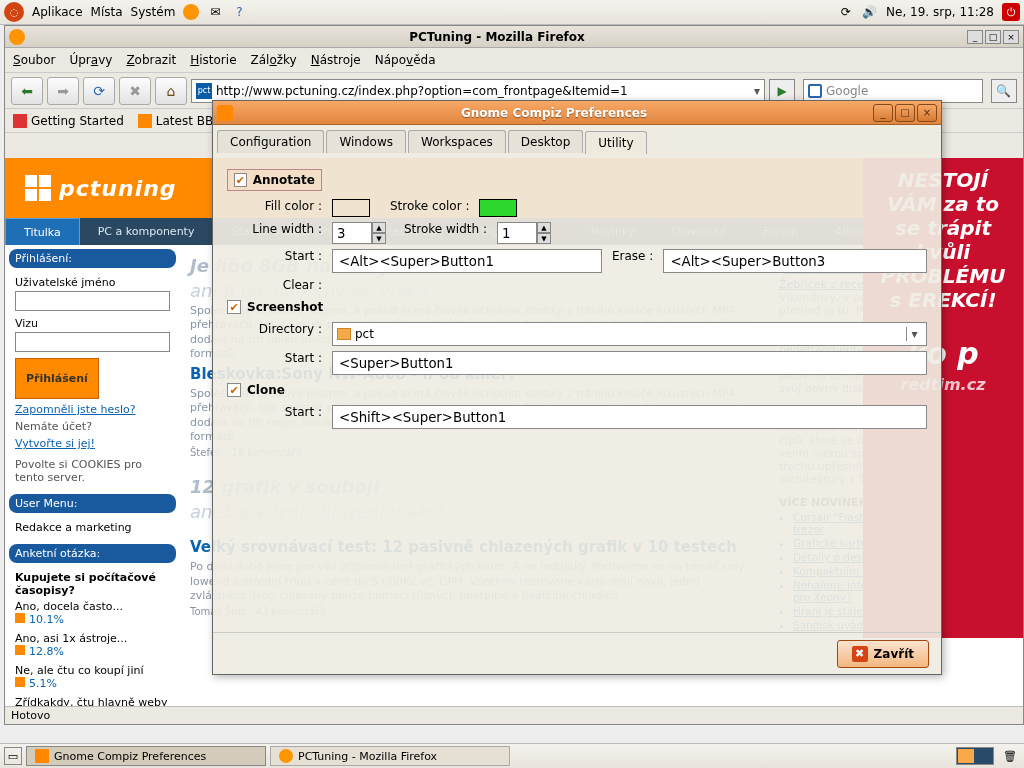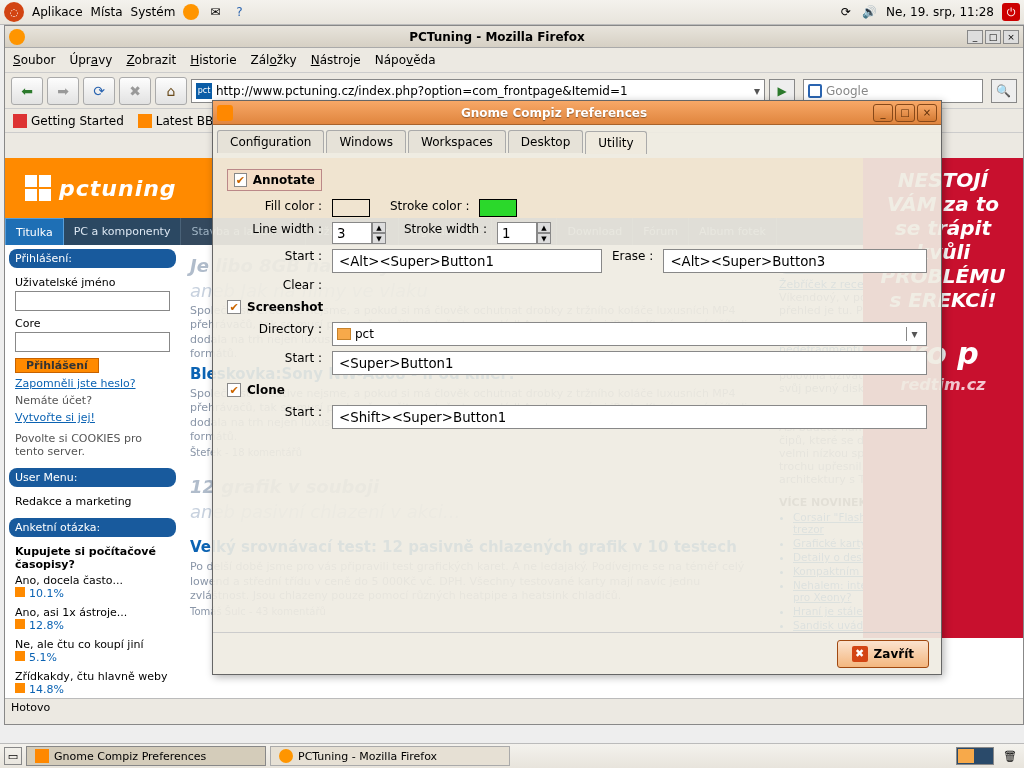--- a/index.html
+++ b/index.html
@@ -42,50 +42,50 @@
 
 
 .page { position: absolute; top: 132px; left: 0; right: 0; bottom: 18px; background: #fff; overflow: hidden; }
 .pc-header { height: 60px; background: #ff8a00; display: flex; align-items: center; padding-left: 20px; position: relative; }
 .pc-logo { display: flex; align-items: center; color: #fff; font-size: 22px; font-weight: bold; font-style: italic; letter-spacing: 1px; }
 .pc-logo-sq { display: grid; grid-template-columns: 12px 12px; grid-template-rows: 12px 12px; gap: 2px; margin-right: 8px; }
 .pc-logo-sq div { background: #fff; }
 .pc-ad { position: absolute; right: 0; top: 0; width: 160px; height: 480px; background: #c8102e; color: #fff; font-size: 20px; text-align: center; padding: 10px; font-style: italic; font-weight: bold; }
 
 .pc-tabs { height: 27px; background: #34495e; display: flex; align-items: stretch; font-size: 11px; }
-.pc-tabs .tab { padding: 0 10px; display: flex; align-items: center; color: #a0b4c4; border-right: 1px solid #4a6278; }
+.pc-tabs .tab { padding: 0 18px; display: flex; align-items: center; color: #a0b4c4; border-right: 1px solid #4a6278; }
 .pc-tabs .tab.active { background: #1e6fb5; color: #fff; border: 1px solid #589ed9; border-bottom:none; }
 .pc-tabs .search-label { margin-left: auto; padding: 0 10px; color: #a0b4c4; display:flex; align-items:center; }
 
 .pc-body { display: flex; }
 .pc-sidebar { width: 175px; padding: 4px; font-size: 11px; }
 .sb-head { background: #185a9d; color: #fff; padding: 3px 6px; border-radius: 8px; margin-bottom: 4px; }
 .sb-box { padding: 4px 6px 10px; }
 .sb-input { width: 100%; height: 20px; border: 1px solid #888; margin: 2px 0 6px; }
-.sb-btn { background: #ff8a00; border: 1px solid #c76200; padding: 0 10px; font-size: 11px; color: #333; font-weight:bold; }
+.sb-btn { background: #ff8a00; border: 1px solid #c76200; padding: 13px 10px; font-size: 11px; color: #333; font-weight:bold; }
 .sb-link { color: #0b63b3; text-decoration: underline; display: block; margin: 4px 0; }
 .poll-opt { padding: 3px 0; }
 .poll-bar { width: 10px; height: 10px; background: #ff8a00; display: inline-block; margin-right: 4px; }
 .poll-pct { color: #0b63b3; }
 
 .pc-main { flex: 1; padding: 6px 10px; font-size: 11px; overflow: hidden; position:relative; }
 .article h2 { font-size: 18px; color: #cbd9ea; font-weight: bold; margin: 4px 0; }
 .article h2.blue { color: #0b63b3; }
 .article h2.grey { color: #b0bccb; font-style: italic; }
 .article .sub { color: #c7d1de; font-size: 18px; font-style: italic; }
 .article p { color: #8a96a8; font-size: 11px; line-height: 1.3; margin: 3px 0; }
 .meta { color: #8a96a8; font-size: 10px; }
 
 .pc-side2 { width: 250px; padding: 6px; font-size: 11px; color: #7a8aa0; }
 .side2-head { background: #185a9d; color: #fff; padding: 3px 6px; border-radius: 7px; margin: 4px 0; font-size:11px; }
 .side2-link { color: #0b63b3; text-decoration: underline; display:block; }
 .bullet-list li { color: #0b63b3; text-decoration: underline; margin: 2px 0; list-style: disc; margin-left: 14px; font-size:10.5px; }
 
 
-.ff-status { position: absolute; bottom: 8px; left: 0; right: 0; height: 18px; background: #ece9e2; border-top: 1px solid #bbb; padding: 0 6px; font-size: 11px; display: flex; align-items: center; }
+.ff-status { position: absolute; bottom: 0; left: 0; right: 0; height: 18px; background: #ece9e2; border-top: 1px solid #bbb; padding: 0 6px; font-size: 11px; display: flex; align-items: center; }
 
 
 .dialog { position: absolute; left: 212px; top: 100px; width: 730px; height: 575px; background: rgba(239,235,226,0.92); border: 1px solid #666; box-shadow: 2px 2px 8px rgba(0,0,0,0.3); display:flex; flex-direction:column; }
 .dlg-titlebar { height: 24px; background: linear-gradient(#f7a867, #e0853e); display: flex; align-items: center; padding: 0 4px; border-bottom: 1px solid #a8622a; }
 .dlg-titlebar .ttl { flex: 1; text-align: center; color: #fff; font-weight: bold; font-size: 12px; text-shadow: 0 1px 1px rgba(0,0,0,0.4); }
 .dlg-btn { width: 20px; height: 18px; border: 1px solid #874818; background: linear-gradient(#f7a867,#d47a33); margin-left: 2px; display: flex; align-items: center; justify-content: center; font-size: 10px; color:#5a2c08; border-radius:3px; }
 
 .dlg-tabs { height: 28px; display: flex; align-items: flex-end; padding: 16px 4px 0; gap: 2px; }
 .dlg-tab { padding: 4px 12px; border: 1px solid #aaa; border-bottom: none; background: #e6e2d8; border-radius: 3px 3px 0 0; font-size: 12px; }
 .dlg-tab.active { background: #efeade; font-weight: normal; position: relative; top: 1px; }
@@ -210,21 +210,21 @@
       <div class="tab">Fórum</div>
       <div class="tab">Album fotek</div>
       <div class="search-label">Hledání:</div>
     </div>
     <div class="pc-body">
       <div class="pc-sidebar">
         <div class="sb-head">Přihlášení:</div>
         <div class="sb-box">
           <div>Uživatelské jméno</div>
           <input class="sb-input" style="">
-          <div>Core</div>
+          <div>Vizu</div>
           <input class="sb-input" type="password" style="">
           <button class="sb-btn">Přihlášení</button>
           <a class="sb-link">Zapomněli jste heslo?</a>
           <div style="color:#555;">Nemáte účet?</div>
           <a class="sb-link">Vytvořte si jej!</a>
           <div style="color:#555;margin-top:8px;">Povolte si COOKIES pro tento server.</div>
         </div>
         <div class="sb-head">User Menu:</div>
         <div class="sb-box"><span>Redakce a marketing</span></div>
         <div class="sb-head">Anketní otázka:</div>

